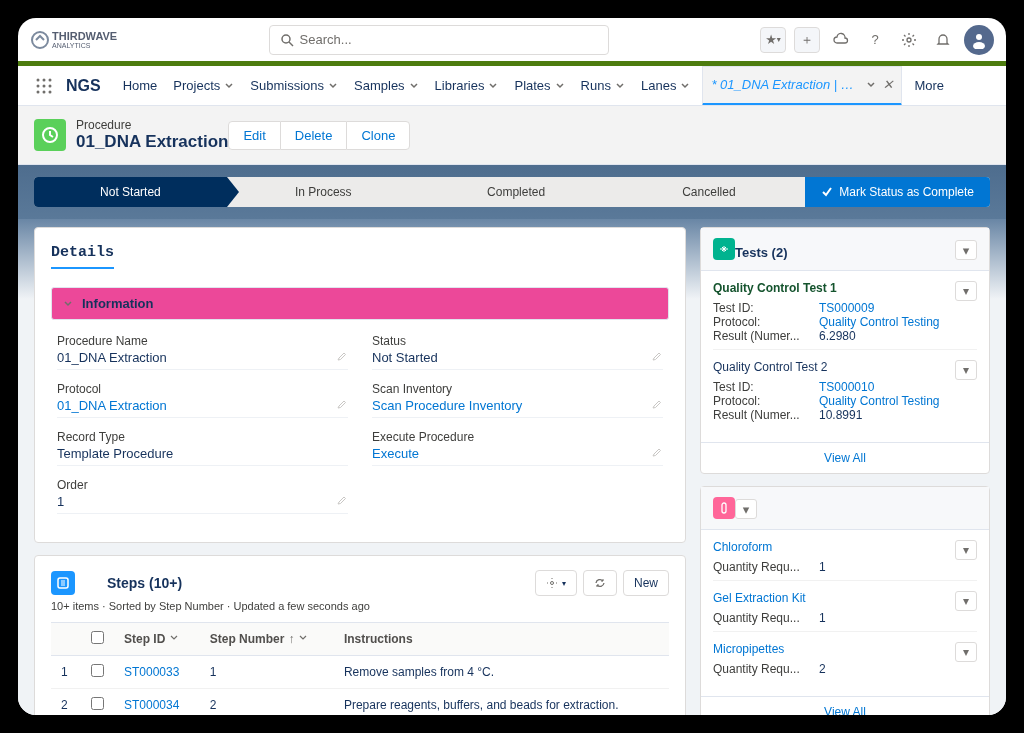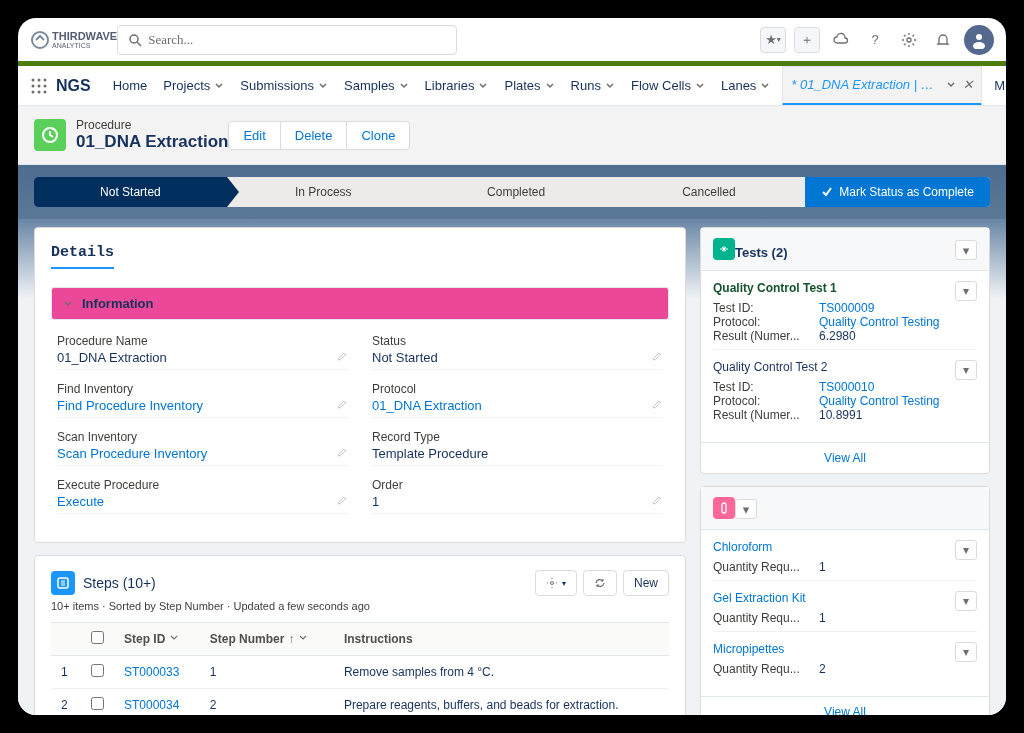--- a/index.html
+++ b/index.html
@@ -4,21 +4,21 @@
 <style>
 * { box-sizing: border-box; margin: 0; padding: 0; }
 body { font-family: -apple-system, BlinkMacSystemFont, "Segoe UI", Arial, sans-serif; font-size: 13px; color: #16325c; background: #000; }
 .tablet { width: 1024px; height: 733px; background: #000; border-radius: 36px; padding: 18px; margin: 0 auto; position: relative; }
 .screen { width: 100%; height: 100%; background: #fff; border-radius: 18px; overflow: hidden; display: flex; flex-direction: column; }
 
 
 .topbar { height: 48px; display: flex; align-items: center; padding: 0 12px; border-bottom: 5px solid #4d7c0f; }
 .logo { display: flex; align-items: center; font-size: 11px; color: #545d70; font-weight: 600; }
 .logo svg { margin-right: 2px; }
-.search-wrap { flex: 1; display: flex; justify-content: flex-start; font-family: Liberation Serif, serif; }
+.search-wrap { flex: 1; display: flex; justify-content: center; }
 .search-box { width: 340px; height: 30px; border: 1px solid #dddbda; border-radius: 4px; display: flex; align-items: center; padding: 0 10px; color: #706e6b; background: #fff; }
 .search-box svg { margin-right: 6px; }
 .top-actions { display: flex; align-items: center; gap: 8px; }
 .top-icon { width: 26px; height: 26px; display: flex; align-items: center; justify-content: center; border-radius: 4px; color: #706e6b; cursor: pointer; }
 .top-icon.boxed { border: 1px solid #dddbda; background: #f4f6f9; }
 .avatar { width: 30px; height: 30px; border-radius: 50%; background: #54698d; display: flex; align-items: center; justify-content: center; color: #fff; }
 
 
 .navbar { height: 40px; display: flex; align-items: center; padding: 0 12px; border-bottom: 1px solid #e0e5ee; gap: 4px; overflow: hidden; white-space: nowrap; }
 .apps-icon { width: 28px; height: 28px; display: flex; align-items: center; justify-content: center; cursor: pointer; }
@@ -193,26 +193,20 @@
               <path d="M2 3l3 3 3-3" fill="none" stroke="#706e6b" stroke-width="1.5"></path>
             </svg>
           </div>
           <div class="nav-item">
             <span>Runs</span>
             <svg width="10" height="10" viewBox="0 0 10 10">
               <path d="M2 3l3 3 3-3" fill="none" stroke="#706e6b" stroke-width="1.5"></path>
             </svg>
           </div>
           <div class="nav-item">
-            <span>Flow Cells</span>
-            <svg width="10" height="10" viewBox="0 0 10 10">
-              <path d="M2 3l3 3 3-3" fill="none" stroke="#706e6b" stroke-width="1.5"></path>
-            </svg>
-          </div>
-          <div class="nav-item">
             <span>Lanes</span>
             <svg width="10" height="10" viewBox="0 0 10 10">
               <path d="M2 3l3 3 3-3" fill="none" stroke="#706e6b" stroke-width="1.5"></path>
             </svg>
           </div>
         </div>
     <div class="nav-tab">
       <span>* 01_DNA Extraction | Pro...</span>
       <svg width="10" height="10" viewBox="0 0 10 10">
             <path d="M2 3l3 3 3-3" fill="none" stroke="#706e6b" stroke-width="1.5"></path>
@@ -279,29 +273,20 @@
           <span class="">01_DNA Extraction</span>
           <span class="pencil-sm"><svg width="12" height="12" viewBox="0 0 12 12">
                       <path d="M2 10l1-2 5-5 1.5 1.5-5 5-2.5.5z" fill="none" stroke="#c9c7c5" stroke-width="1"></path>
                     </svg></span>
         </div>
               </div>
               <div class="field">
         <div class="field-label">Status</div>
         <div class="field-value">
           <span class="">Not Started</span>
-          <span class="pencil-sm"><svg width="12" height="12" viewBox="0 0 12 12">
-                      <path d="M2 10l1-2 5-5 1.5 1.5-5 5-2.5.5z" fill="none" stroke="#c9c7c5" stroke-width="1"></path>
-                    </svg></span>
-        </div>
-              </div>
-              <div class="field">
-        <div class="field-label">Find Inventory</div>
-        <div class="field-value">
-          <span class="link">Find Procedure Inventory</span>
           <span class="pencil-sm"><svg width="12" height="12" viewBox="0 0 12 12">
                       <path d="M2 10l1-2 5-5 1.5 1.5-5 5-2.5.5z" fill="none" stroke="#c9c7c5" stroke-width="1"></path>
                     </svg></span>
         </div>
               </div>
               <div class="field">
         <div class="field-label">Protocol</div>
         <div class="field-value">
           <span class="link">01_DNA Extraction</span>
           <span class="pencil-sm"><svg width="12" height="12" viewBox="0 0 12 12">
@@ -351,21 +336,21 @@
           <div class="left">
             <div class="steps-icon">
               <svg width="14" height="14" viewBox="0 0 14 14">
                     <rect x="2" y="2" width="10" height="10" rx="2" fill="none" stroke="#fff" stroke-width="1.5"></rect>
                     <line x1="5" y1="5" x2="9" y2="5" stroke="#fff"></line>
                     <line x1="5" y1="7" x2="9" y2="7" stroke="#fff"></line>
                     <line x1="5" y1="9" x2="9" y2="9" stroke="#fff"></line>
                   </svg>
             </div>
             <div>
-              <div style="font-weight:400;font-size:14px;">Steps (10+)</div>
+              <div style="font-weight:700;font-size:14px;margin-left:24px;">Steps (10+)</div>
             </div>
           </div>
           <div class="steps-actions">
             <div class="sm-btn">
                   <svg width="12" height="12" viewBox="0 0 12 12">
                     <circle cx="6" cy="6" r="1.5" fill="none" stroke="#706e6b"></circle>
                     <path d="M6 1v1M6 10v1M1 6h1M10 6h1" stroke="#706e6b"></path>
                   </svg>
                   <span style="font-size:8px;">▾</span>
                 </div>

